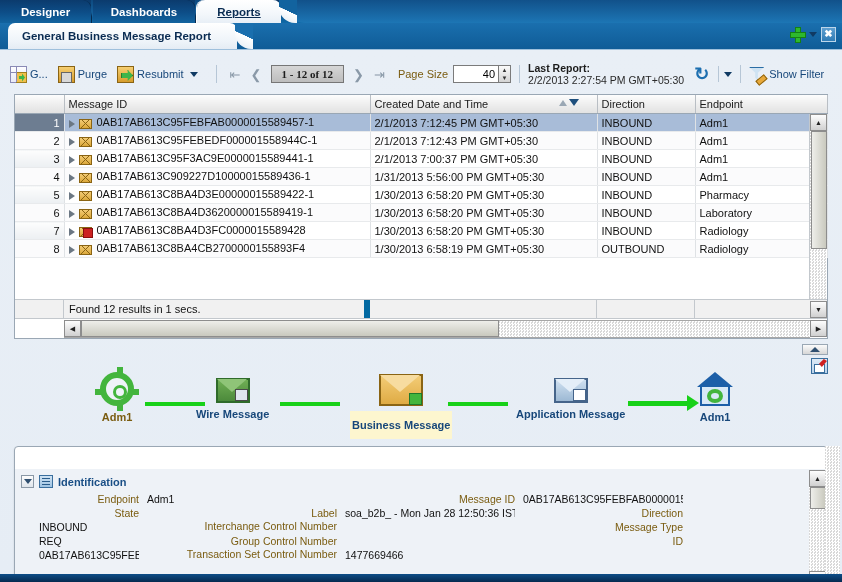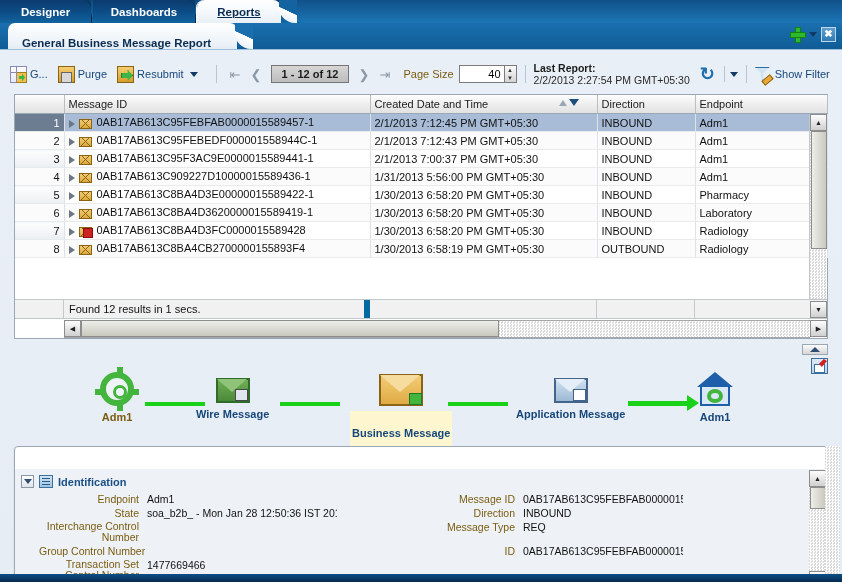--- a/index.html
+++ b/index.html
@@ -54,21 +54,21 @@
   }
 
   
   #subheader {
     position:absolute; left:0; top:23px; width:842px; height:26px;
     background: linear-gradient(180deg,#1a6fae 0%,#0f5c97 100%);
   }
   #titletab {
     position:absolute; left:8px; top:0px; height:26px;
     padding: 0 26px 0 14px;
-    display:flex; align-items:flex-end;
+    display:flex; align-items:center;
     font-weight:bold; font-size:11.5px; color:#0a2c52;
     background: linear-gradient(180deg,#ffffff 0%,#eef4f9 70%,#e4ecf4 100%);
     border-radius: 7px 7px 0 0;
   }
   #titletab::after{
     content:""; position:absolute; right:-16px; top:0; width:18px; height:26px;
     background: linear-gradient(205deg,#1a6fae 0%,#1a6fae 47%, #ffffff 48%, #e2ebf3 100%);
     border-radius:0 0 0 16px;
   }
   #hdr-actions { position:absolute; right:6px; top:3px; display:flex; align-items:center; gap:4px; }
@@ -103,21 +103,21 @@
   .ic-grid .badge::after{content:"";position:absolute;left:2px;top:1px;width:6px;height:8px;background:#3cb54a;clip-path:polygon(0 30%,50% 30%,50% 0,100% 50%,50% 100%,50% 70%,0 70%);}
 
   .ic-purge{background:linear-gradient(180deg,#f6cf72,#d79c2c);border:1px solid #8a6414;}
   .ic-purge::after{content:"";position:absolute;left:2px;bottom:-1px;width:9px;height:9px;background:#d8d8d8;border:1px solid #666;}
   .ic-resub{background:linear-gradient(180deg,#f6cf72,#d79c2c);border:1px solid #8a6414;}
   .ic-resub::after{content:"";position:absolute;left:3px;top:3px;width:10px;height:10px;background:#3cb54a;border:1px solid #1f7a2b;clip-path:polygon(0 30%,55% 30%,55% 5%,100% 50%,55% 95%,55% 70%,0 70%);}
 
   .navbtn{ width:17px;height:17px;display:flex;align-items:center;justify-content:center;color:#8a99a8;font-size:13px;cursor:pointer;margin:0 2px;}
   .pagebox{
     border:1px solid #767676; background:linear-gradient(180deg,#d6d6d6,#bdbdbd);
-    padding:2px 10px; font-weight:bold; font-size:11px; color:#1c1c1c; margin:0 4px;
+    padding:2px 10px; font-weight:bold; font-size:11px; color:#1c1c1c; margin:0 4px;font-family:Liberation Serif, serif;
   }
   #pagesize-label{color:#7a5c10;margin-right:5px;}
   #pagesize-wrap{display:flex;align-items:center;margin-left:8px;}
   #pagesize-input{
     width:46px;height:18px;border:1px solid #7b7b7b;background:#fff;text-align:right;
     padding:0 3px;font-size:11px;font-family:"Liberation Sans",sans-serif;
   }
   .spin{width:12px;height:18px;border:1px solid #7b7b7b;border-left:none;background:linear-gradient(180deg,#fbfbfb,#d4d4d4);display:flex;flex-direction:column;cursor:pointer;}
   .spin div{flex:1;display:flex;align-items:center;justify-content:center;font-size:6px;color:#333;}
   #lastupd{font-size:10.5px;line-height:12px;color:#2a2a2a;}
@@ -190,21 +190,21 @@
   #detach-btn{position:absolute;right:14px;top:308px;width:17px;height:16px;background:linear-gradient(180deg,#ddeaf6,#b9d2ea);border:1px solid #3a6f9e;cursor:pointer;}
   #detach-btn::before{content:"";position:absolute;left:2px;top:5px;width:9px;height:7px;background:#fff;border:1px solid #3a6f9e;}
   #detach-btn::after{content:"";position:absolute;right:0px;top:0px;width:8px;height:8px;background:#d02020;clip-path:polygon(0 60%,60% 0,100% 25%,35% 100%);}
 
   
   #flow{position:absolute;left:0;top:320px;width:842px;height:68px;}
   .node{position:absolute;display:flex;flex-direction:column;align-items:center;}
   .node .lbl{font-size:11px;font-weight:bold;margin-top:5px;}
   .lbl.blue{color:#17477a;}
   .lbl.gold{color:#7a5c10;}
-  .lbl.hl{color:#17477a;background:#fdf6cf;padding:16px 2px;}
+  .lbl.hl{color:#17477a;background:#fdf6cf;padding:8px 2px;}
   .gear{width:34px;height:34px;border-radius:50%;border:6px solid #43b53d;position:relative;background:#eef3f8;}
   .gear::before{content:"";position:absolute;left:7px;top:7px;width:8px;height:8px;border-radius:50%;background:#eef3f8;border:3px solid #43b53d;}
   .gear .tooth{position:absolute;width:6px;height:6px;background:#43b53d;}
   .house{width:36px;height:34px;position:relative;}
   .house .roof{position:absolute;left:0;top:0;width:0;height:0;border-left:18px solid transparent;border-right:18px solid transparent;border-bottom:15px solid #1d5fa8;}
   .house .body{position:absolute;left:3px;top:13px;width:30px;height:21px;background:#d8e8f7;border:2px solid #1d5fa8;}
   .house .g{position:absolute;left:10px;top:17px;width:16px;height:14px;border-radius:50%;border:4px solid #43b53d;background:#d8e8f7;}
   .envbig{width:34px;height:25px;position:relative;}
   .envbig .b{position:absolute;inset:0;border:2px solid #2f6b2a;background:linear-gradient(180deg,#6fae54,#4c8a3b);}
   .envbig .f{position:absolute;left:1px;top:1px;width:28px;height:14px;border-left:15px solid transparent;border-right:15px solid transparent;border-top:13px solid #8fc478;}
@@ -498,20 +498,21 @@
           </span>
         <span class="sec-icon"></span>
         <span id="section-title">Identification</span>
       </div>
       <div class="fields" id="fields-grid">
           <div class="fl">Endpoint</div>
           <div class="fv">Adm1</div>
           <div class="fl">Message ID</div>
           <div class="fv">0AB17AB613C95FEBFAB0000015589457-1</div>
           <div class="fl">State</div>
+          <div class="fl">Label</div>
           <div class="fv">soa_b2b_ - Mon Jan 28 12:50:36 IST 2013 - 3</div>
           <div class="fl">Direction</div>
           <div class="fv">INBOUND</div>
           <div class="fl wide">Interchange Control Number</div>
           <div class="fv"></div>
           <div class="fl">Message Type</div>
           <div class="fv">REQ</div>
           <div class="fl">Group Control Number</div>
           <div class="fv"></div>
           <div class="fl">ID</div>

